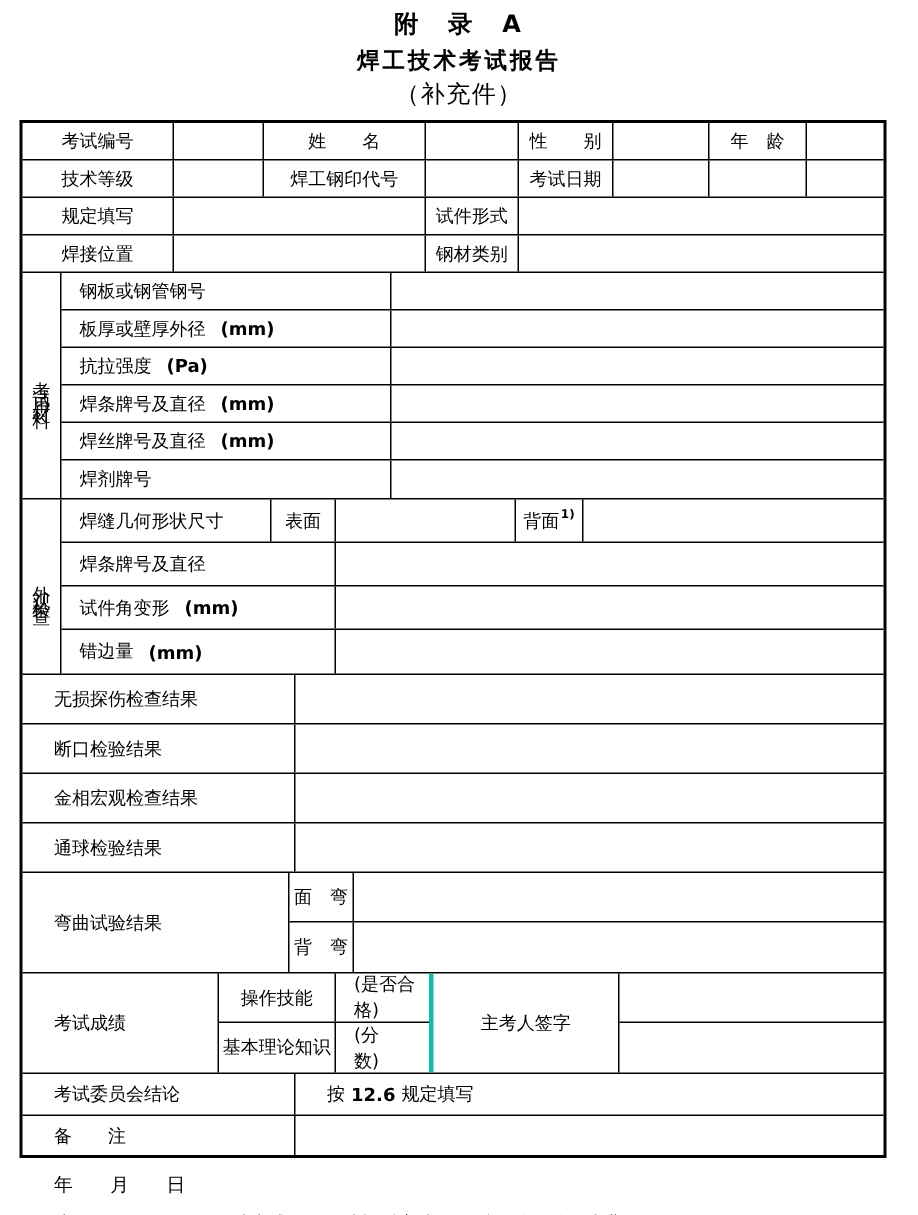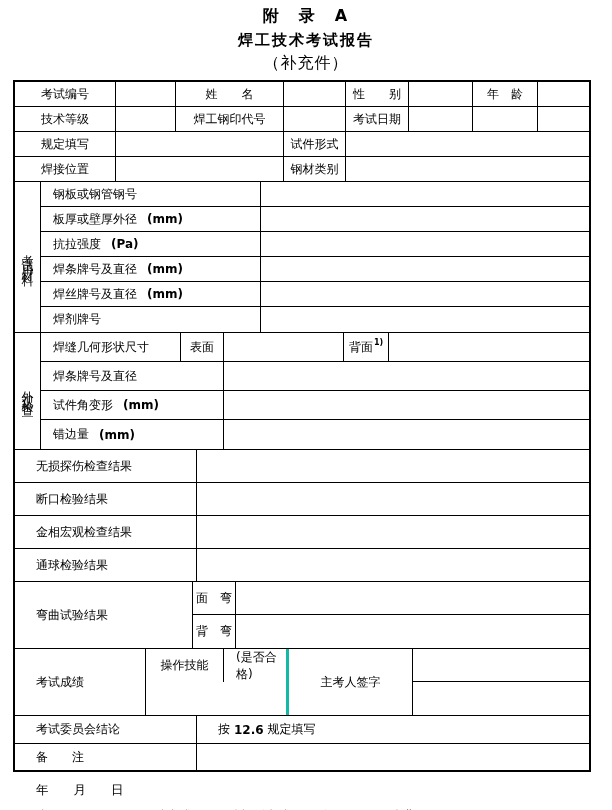--- a/index.html
+++ b/index.html
@@ -239,20 +239,24 @@
       </div>
     </div>
 
     <div class="group">
       <div class="gcell w131 pl2">考试成绩</div>
       <div class="gcol bR" style="width:143px">
         <div class="row h33">
           <div class="c w78 ctr">操作技能</div>
           <div class="c flex1 pl">(是否合格)</div>
         </div>
+        <div class="row h33">
+          <div class="c w78 ctr">基本理论知识</div>
+          <div class="c flex1 pl">(分　　数)</div>
+        </div>
       </div>
       <div class="gcell w124 ctr">主考人签字</div>
       <div class="gcol flex1">
         <div class="row h33">
           <div class="c flex1"></div>
         </div>
         <div class="row h33">
           <div class="c flex1"></div>
         </div>
       </div>

